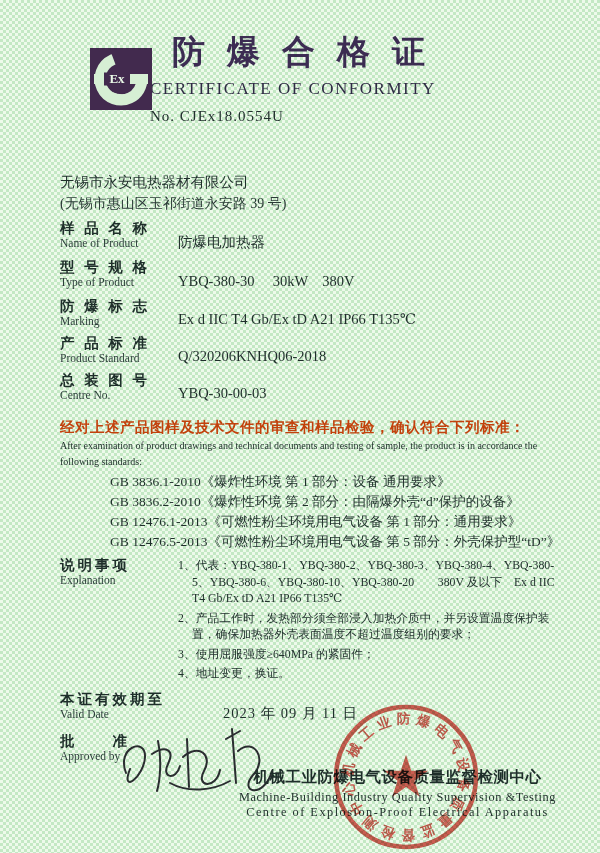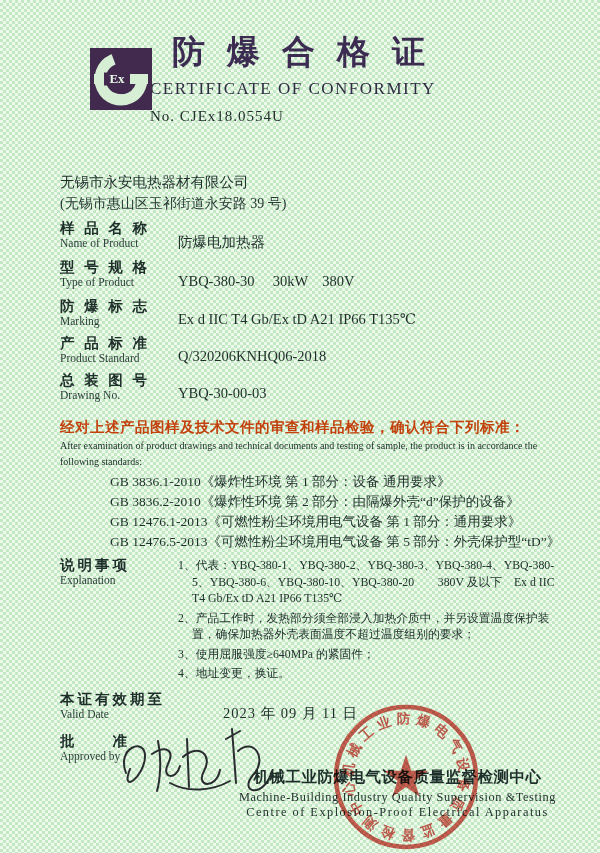--- a/index.html
+++ b/index.html
@@ -103,21 +103,21 @@
   <div class="frow">
     <div class="flabel">
       <div class="l-zh">产 品 标 准</div>
       <div class="l-en">Product Standard</div>
     </div>
     <div class="fvalue">Q/320206KNHQ06-2018</div>
   </div>
   <div class="frow">
     <div class="flabel">
       <div class="l-zh">总 装 图 号</div>
-      <div class="l-en">Drawing No.</div>
+      <div class="l-en">Centre No.</div>
     </div>
     <div class="fvalue">YBQ-30-00-03</div>
   </div>
 </div>
 
 <div class="statement">
   <div class="st-zh">经对上述产品图样及技术文件的审查和样品检验，确认符合下列标准：</div>
   <div class="st-en">After examination of product drawings and technical documents and testing of sample, the product is in accordance the following standards:</div>
   <div class="standards">
     <div>GB 3836.1-2010《爆炸性环境  第 1 部分：设备  通用要求》</div>

